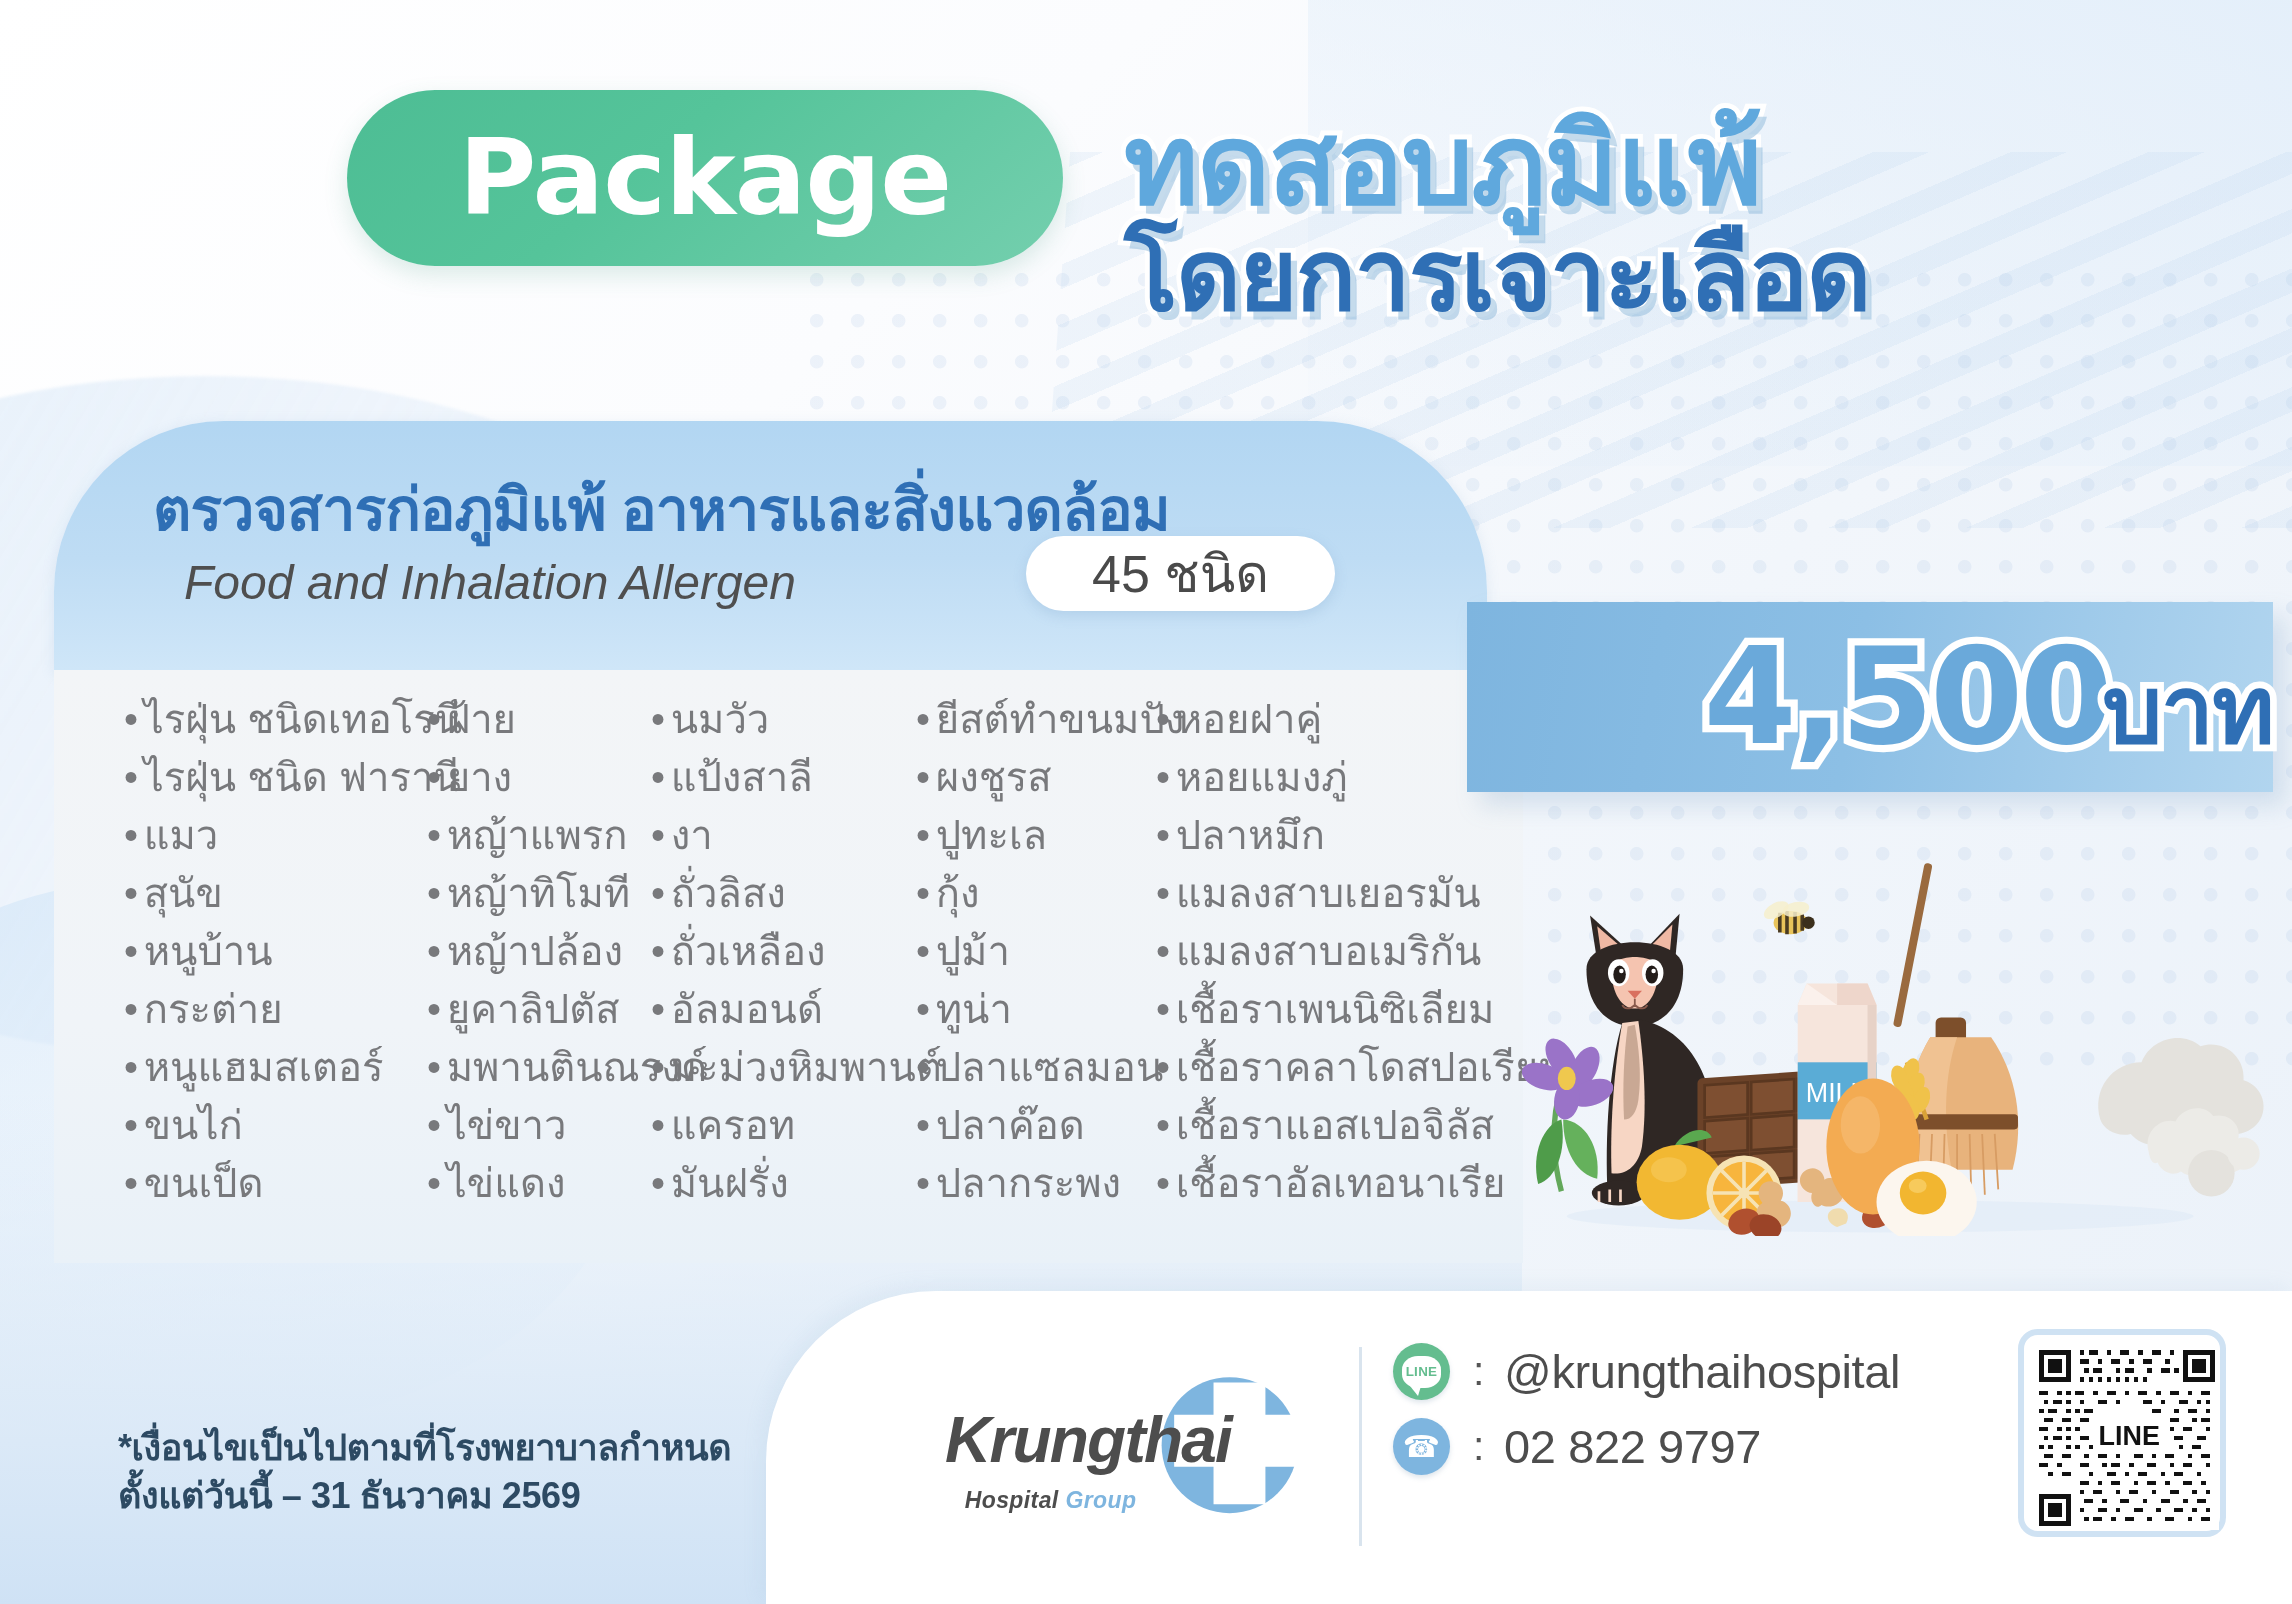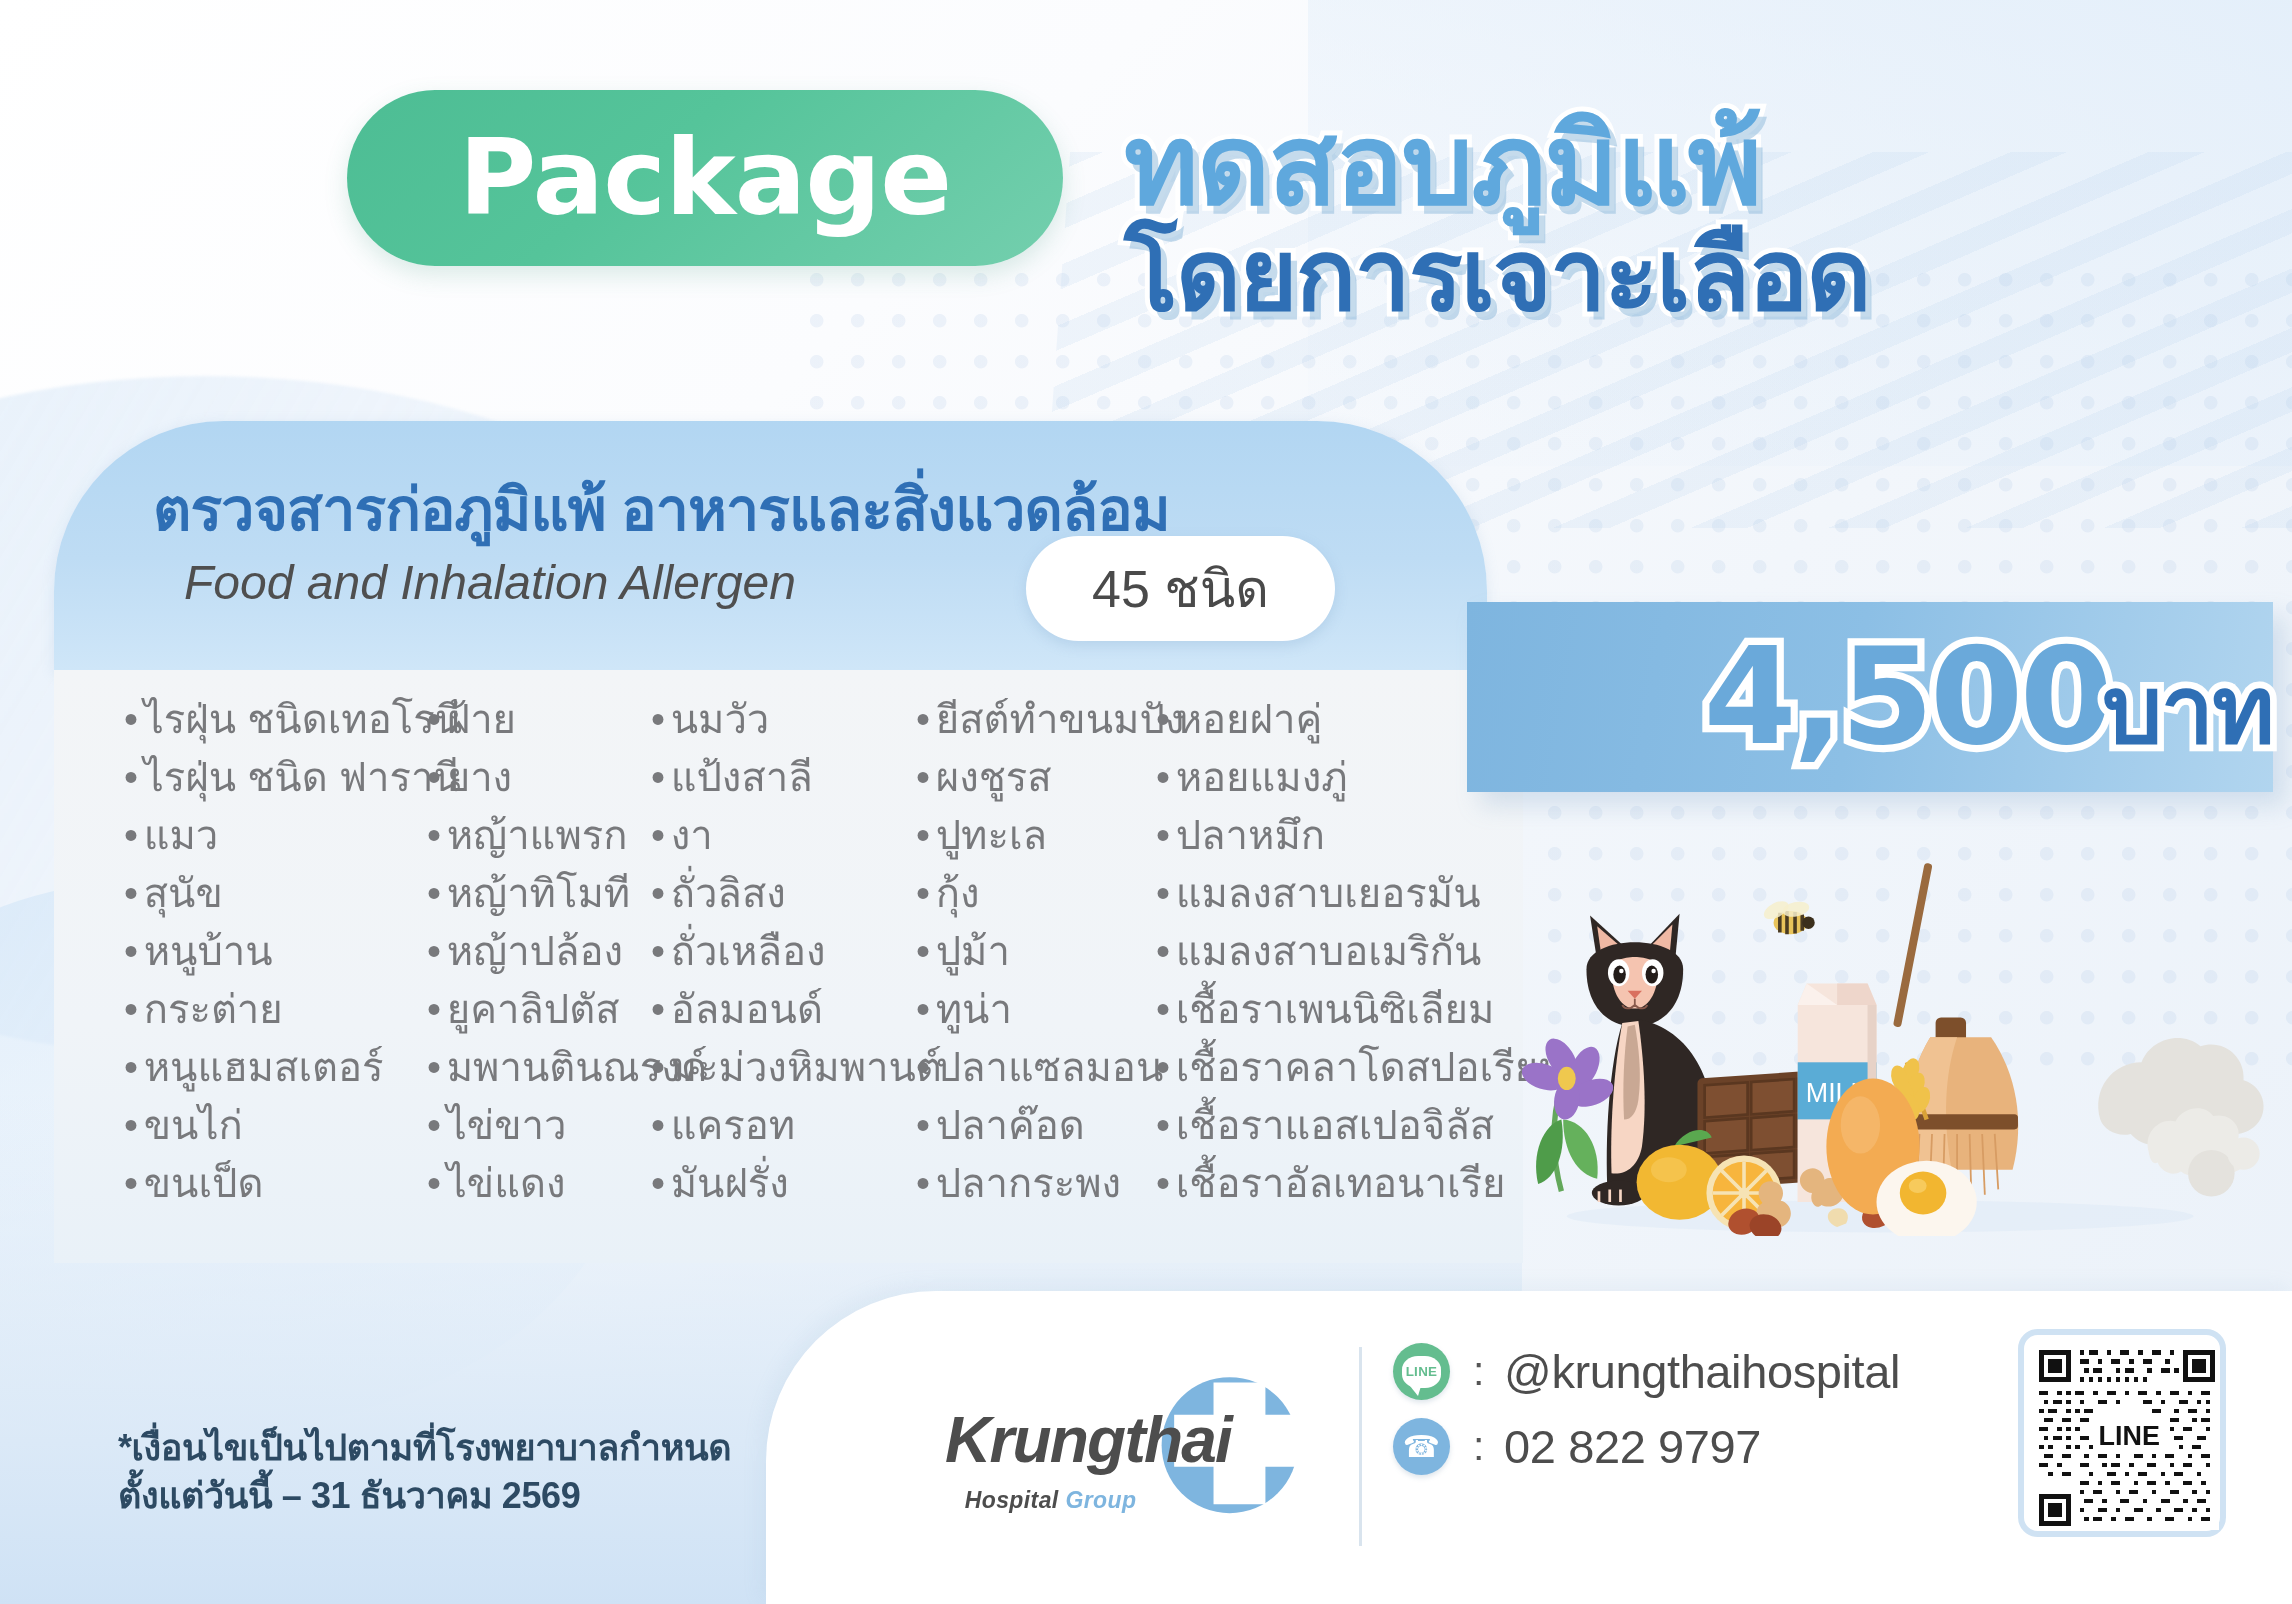--- a/index.html
+++ b/index.html
@@ -130,21 +130,21 @@
     position: absolute; left: 130px; top: 134px;
     font-size: 48px;
     font-style: italic;
     font-weight: 400;
     color: #4f4f4f;
     letter-spacing: 0px;
     white-space: nowrap;
   }
   .count-pill {
     position: absolute; left: 972px; top: 115px;
-    width: 309px; height: 105px;
+    width: 309px; height: 75px;
     background: #ffffff;
     border-radius: 54px;
     box-shadow: 0 4.5px 12.5px rgba(110,150,190,.22);
     display: flex; align-items: center; justify-content: center;
   }
   .count-pill-label {
     font-size: 52px; font-weight: 500; color: #4a4a4a;
     white-space: nowrap; line-height: 1;
   }
 

